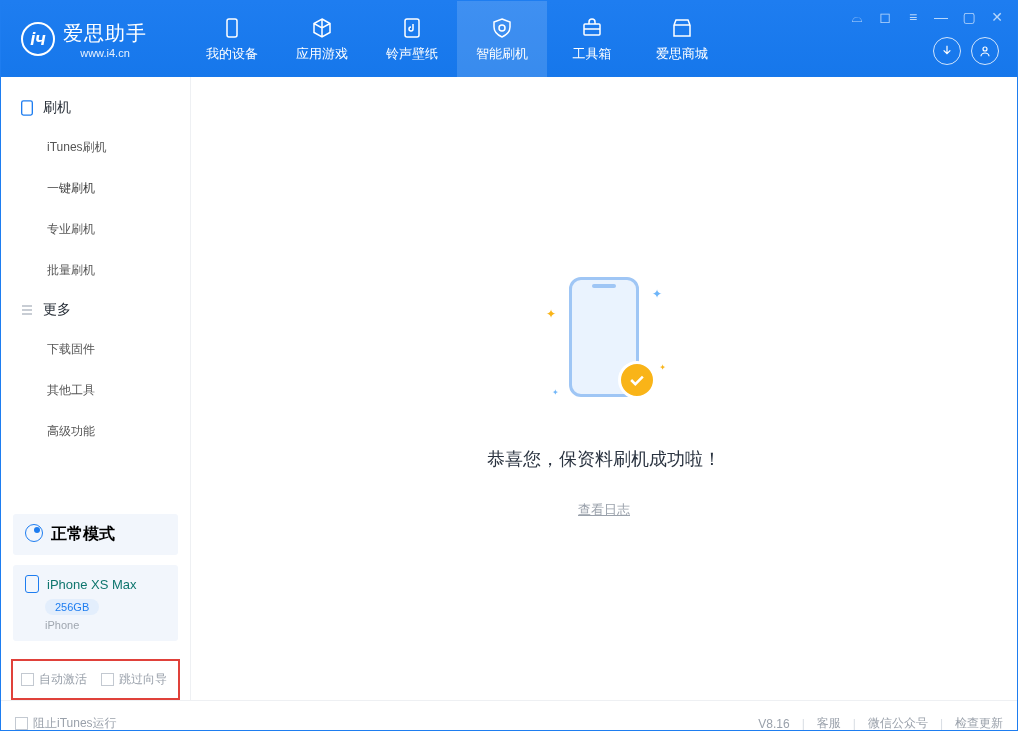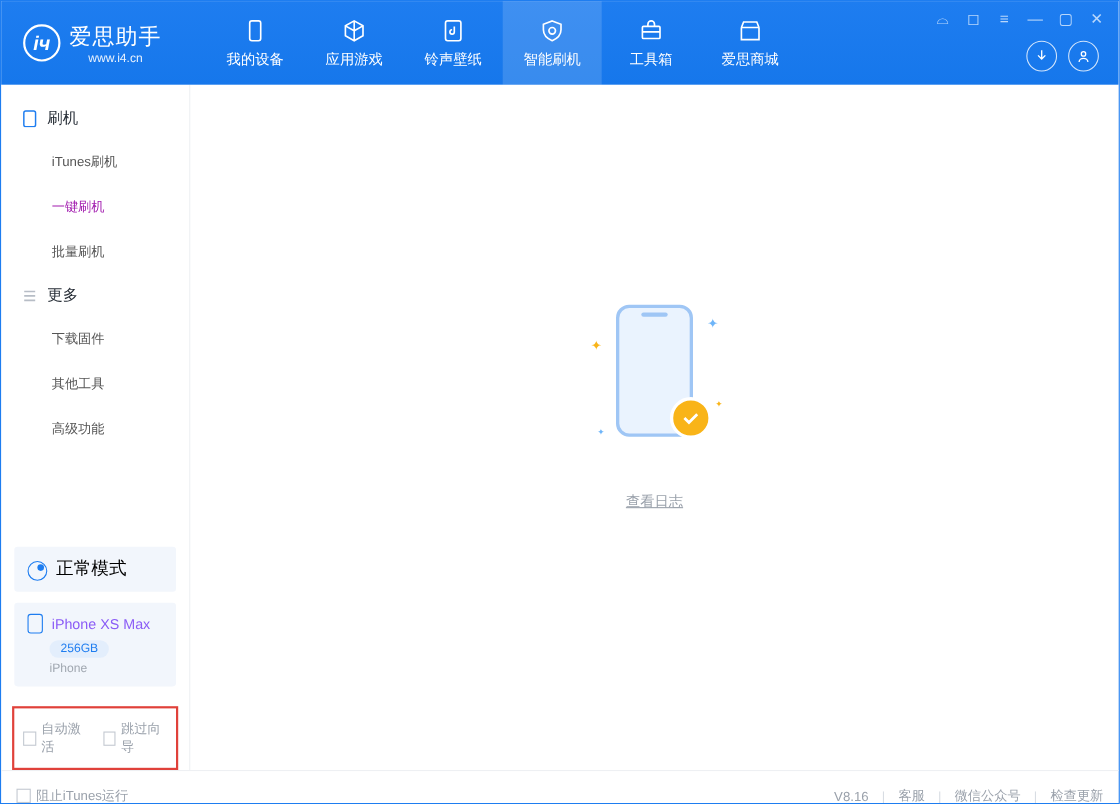--- a/index.html
+++ b/index.html
@@ -19,33 +19,33 @@
 .nav-icon svg { width: 24px; height: 24px; fill: none; stroke: #fff; stroke-width: 1.5; }
 .header-right { position: absolute; right: 12px; top: 8px; display: flex; gap: 10px; align-items: center; color: #b8d7fb; }
 .win-controls { display: flex; gap: 12px; font-size: 14px; }
 .win-btn { cursor: pointer; width: 16px; text-align: center; }
 .header-circle-btns { position: absolute; right: 18px; bottom: 12px; display: flex; gap: 10px; }
 .circle-btn { width: 28px; height: 28px; border: 1.5px solid rgba(255,255,255,0.8); border-radius: 50%; display: flex; align-items: center; justify-content: center; cursor: pointer; }
 .circle-btn svg { width: 16px; height: 16px; stroke: #fff; fill: none; stroke-width: 1.8; }
 
 
 .body { display: flex; height: calc(731px - 76px - 30px - 2px); }
-.sidebar { width: 172px; border-right: 1px solid #eef0f3; display: flex; flex-direction: column; }
+.sidebar { width: 190px; border-right: 1px solid #eef0f3; display: flex; flex-direction: column; }
 .menu { flex: 1; padding-top: 12px; overflow: auto; }
 .menu-group-title { display: flex; align-items: center; gap: 8px; padding: 10px 18px; color: #262d36; font-size: 14px; }
 .menu-group-title .group-icon { width: 16px; height: 16px; display: flex; align-items: center; justify-content: center; }
 .menu-item { padding: 12px 18px 12px 46px; font-size: 12px; color: #555; cursor: pointer; }
-.menu-item.active { color: #a21caf; }
+.menu-item.active { color: #404040; }
 
 .device-panel { padding: 10px 12px; }
-.mode-box { background: #f2f6fc; border-radius: 3px; padding: 10px 12px; display: flex; align-items: flex-end; gap: 8px; margin-bottom: 10px; }
+.mode-box { background: #f2f6fc; border-radius: 3px; padding: 10px 12px; display: flex; align-items: flex-start; gap: 8px; margin-bottom: 10px; font-weight: bold; }
 .mode-box .mode-icon { width: 18px; height: 18px; border: 1.5px solid #1e7df0; border-radius: 50%; position: relative; }
 .mode-box .mode-icon::after { content: ''; position: absolute; width: 6px; height: 6px; background: #1e7df0; border-radius: 50%; top: 2px; right: 2px; }
 .device-box { background: #f2f6fc; border-radius: 3px; padding: 10px 12px; }
-.device-name { display: flex; align-items: center; gap: 8px; color: #8b5cf6; font-size: 13px; font-weight: 500; }
+.device-name { display: flex; align-items: center; gap: 8px; color: #0f766e; font-size: 13px; font-weight: 500; }
 .device-name .dev-icon { width: 14px; height: 18px; border: 1.5px solid #1e7df0; border-radius: 3px; }
 .capacity-badge { display: inline-block; background: #e3eefc; color: #1e7df0; border-radius: 10px; padding: 2px 10px; font-size: 11px; margin-top: 6px; margin-left: 20px; }
 .device-sub { color: #a0a7b0; font-size: 11px; margin-top: 4px; margin-left: 20px; }
 
 .options-row { border: 2px solid #e0413a; margin: 8px 10px 0 10px; padding: 10px 8px; display: flex; gap: 14px; align-items: flex-start; }
 .chk-option { display: flex; align-items: center; gap: 5px; font-size: 12px; color: #9aa1ab; }
 .chk-box { width: 13px; height: 13px; border: 1px solid #c3c9d1; background: #fff; }
 
 
 .main { flex: 1; display: flex; flex-direction: column; align-items: center; padding-top: 190px; }
@@ -166,20 +166,21 @@
       <div class="menu-group-title">
         <span class="group-icon">
             <svg width="14" height="16" viewBox="0 0 14 18">
               <rect x="1" y="1" width="12" height="16" rx="2" fill="none" stroke="#1e7df0" stroke-width="1.5"></rect>
             </svg>
           </span>
         <span>刷机</span>
       </div>
       <div class="menu-item">iTunes刷机</div>
       <div class="menu-item active">一键刷机</div>
+      <div class="menu-item">专业刷机</div>
       <div class="menu-item">批量刷机</div>
 
       <div class="menu-group-title">
         <span class="group-icon">
             <svg width="14" height="14" viewBox="0 0 14 14">
               <path d="M2 3h10M2 7h10M2 11h10" stroke="#b7bdc6" stroke-width="1.5"></path>
             </svg>
           </span>
         <span>更多</span>
       </div>
@@ -221,20 +222,21 @@
       <span class="sparkle s2">✦</span>
       <span class="sparkle s3">✦</span>
       <span class="sparkle s4">✦</span>
       <div class="phone-shape"></div>
       <div class="check-badge">
           <svg viewBox="0 0 24 24">
             <path d="M5 12l5 5L19 8"></path>
           </svg>
         </div>
     </div>
+    <div class="success-msg">恭喜您，保资料刷机成功啦！</div>
     <a class="log-link">查看日志</a>
   </div>
 </div>
 
 <div class="footer">
   <div class="footer-left">
     <label class="chk-option">
       <span class="chk-box"></span>
       <span>阻止iTunes运行</span>
     </label>

